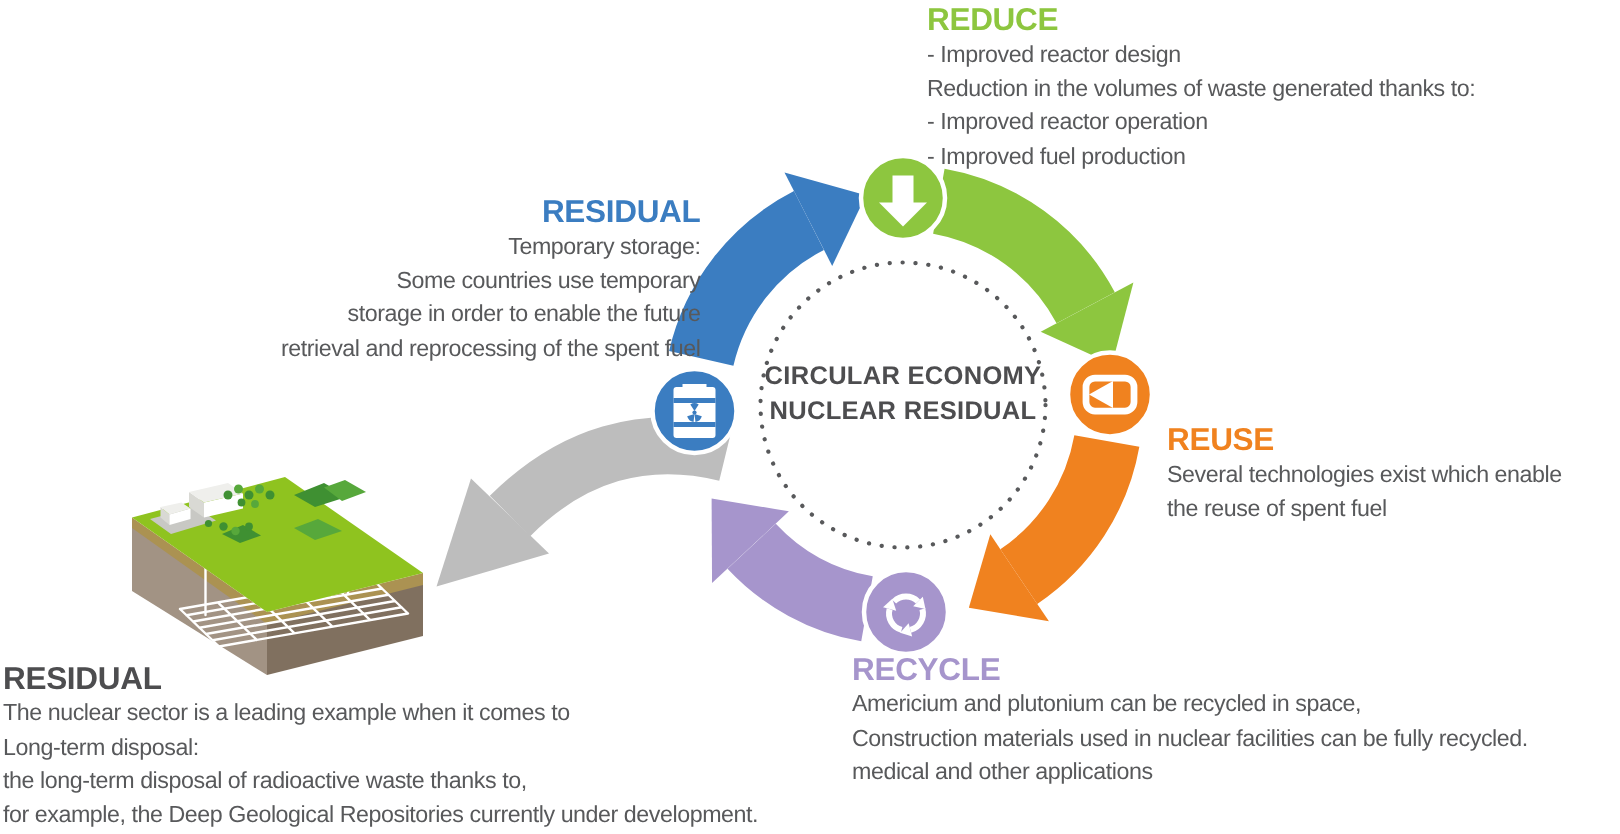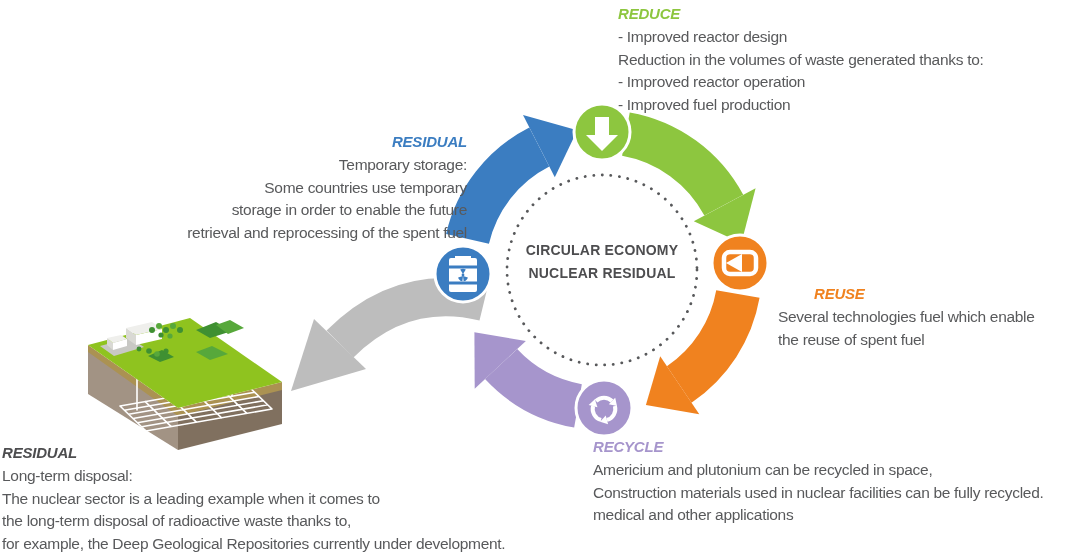--- a/index.html
+++ b/index.html
@@ -41,29 +41,29 @@
   .hill{fill:var(--hill_green,#3f9032);}
   .hill2{fill:#57a83b;}
   .grid-lines{fill:none;stroke:#fff;stroke-width:1.6;stroke-linecap:round;}
   .pad{fill:#c8c8c4;}
   .bldg-front{fill:#ffffff;}
   .bldg-side{fill:#d9d9d4;}
   .bldg-roof{fill:#efefec;}
   
   .tblock{position:absolute;color:var(--body_text,#58595b);font-size:15.5px;
     line-height:22.5px;letter-spacing:-0.3px;white-space:nowrap;}
-  .tblock .title{font-size:15px;font-weight:bold;line-height:25px;letter-spacing:-0.2px;font-style:italic;}
+  .tblock .title{font-size:21px;font-weight:bold;line-height:25px;letter-spacing:-0.2px;}
   .title-green{color:var(--green,#8dc63f);}
-  .title-orange{color:var(--orange,#f0821f);margin-left:36px;}
+  .title-orange{color:var(--orange,#f0821f);}
   .title-purple{color:var(--purple,#a695cc);}
   .title-blue{color:var(--blue,#3b7dc1);}
   .title-dark{color:var(--dark_title,#4d4d4f);}
   .right-align{text-align:right;}
   .center-label{position:absolute;left:452px;top:239px;width:300px;text-align:center;
-    color:var(--dark_title,#4d4d4f);font-weight:bold;font-size:14px;line-height:23px;
+    color:var(--dark_title,#4d4d4f);font-weight:bold;font-size:17px;line-height:23px;
     letter-spacing:0.2px;}
 </style>
 </head>
 <body>
 
 <div class="canvas">
 
   <svg width="1080" height="556" viewBox="0 0 1080 556">
 
     <g>
@@ -194,32 +194,32 @@
   <div class="tblock right-align" style="right:613px;top:129px;width:400px;">
     <div class="title title-blue">RESIDUAL</div>
     <div>Temporary storage:</div>
     <div>Some countries use temporary</div>
     <div>storage in order to enable the future</div>
     <div>retrieval and reprocessing of the spent fuel</div>
   </div>
 
   <div class="tblock" style="left:778px;top:281px;">
     <div class="title title-orange">REUSE</div>
-    <div>Several technologies fuel which enable</div>
+    <div>Several technologies exist which enable</div>
     <div>the reuse of spent fuel</div>
   </div>
 
-  <div class="tblock" style="left:568px;top:434px;margin-left:25px;">
+  <div class="tblock" style="left:568px;top:434px;">
     <div class="title title-purple">RECYCLE</div>
     <div>Americium and plutonium can be recycled in space,</div>
     <div>Construction materials used in nuclear facilities can be fully recycled.</div>
     <div>medical and other applications</div>
   </div>
 
   <div class="tblock" style="left:2px;top:440px;">
     <div class="title title-dark">RESIDUAL</div>
+    <div>The nuclear sector is a leading example when it comes to</div>
     <div>Long-term disposal:</div>
-    <div>The nuclear sector is a leading example when it comes to</div>
     <div>the long-term disposal of radioactive waste thanks to,</div>
     <div>for example, the Deep Geological Repositories currently under development.</div>
   </div>
 
 </div>
 
 </body></html>

